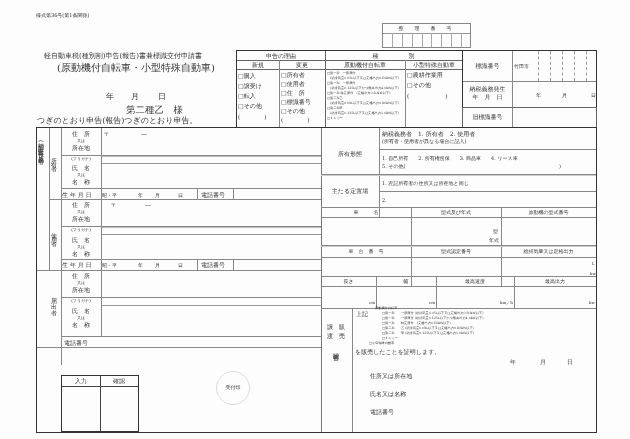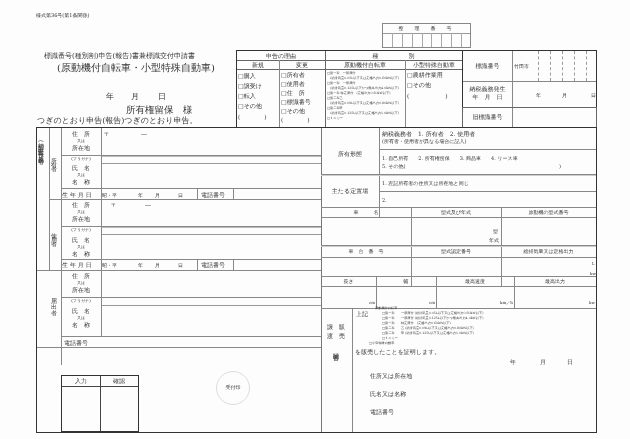--- a/index.html
+++ b/index.html
@@ -21,27 +21,27 @@
   .s9 { font-size: 9px; }
   .vtext { writing-mode: vertical-rl; letter-spacing: 1px; }
   .stamp { position: absolute; border: 1px solid #ddd; border-radius: 50%; }
   .tiny { font-size: 3.2px; line-height: 5px; white-space: nowrap; position: absolute; }
 </style>
 </head>
 <body>
 
 <div class="t s5" style="left:36px;top:13px;">様式第36号(第1条関係)</div>
 
-<div class="t s7" style="left:44px;top:53px;">標識番号(種別割)申告(報告)書兼標識交付申請書</div>
+<div class="t s7" style="left:44px;top:53px;">軽自動車税(種別割)申告(報告)書兼標識交付申請書</div>
 <div class="t s9" style="left:57px;top:63px;font-size:10px;">(原動機付自転車・小型特殊自動車)</div>
 
 <div class="t s8" style="left:106px;top:93px;">年</div>
 <div class="t s8" style="left:131px;top:93px;">月</div>
 <div class="t s8" style="left:158px;top:93px;">日</div>
-<div class="t" style="left:126px;top:105px;font-size:9.5px;">所有権留保　様</div>
+<div class="t" style="left:126px;top:105px;font-size:9.5px;">第二種乙　様</div>
 <div class="t s8" style="left:37px;top:117px;">つぎのとおり申告(報告)つぎのとおり申告。</div>
 
 <div class="b" style="left:382px;top:23px;width:89px;height:25px;border-color:#888;">
   <div class="hl" style="left:0;top:9px;width:87px;border-color:#999;"></div>
   <div class="t s5 c" style="left:0;top:2px;width:87px;letter-spacing:3px;">整　理　番　号</div>
   <div class="vl" style="left:9px;top:9px;height:14px;border-color:#aaa;"></div>
   <div class="vl" style="left:19px;top:9px;height:14px;border-color:#aaa;"></div>
   <div class="vl" style="left:29px;top:9px;height:14px;border-color:#aaa;"></div>
   <div class="vl" style="left:39px;top:9px;height:14px;border-color:#aaa;"></div>
   <div class="vl" style="left:48px;top:9px;height:14px;border-color:#aaa;"></div>

